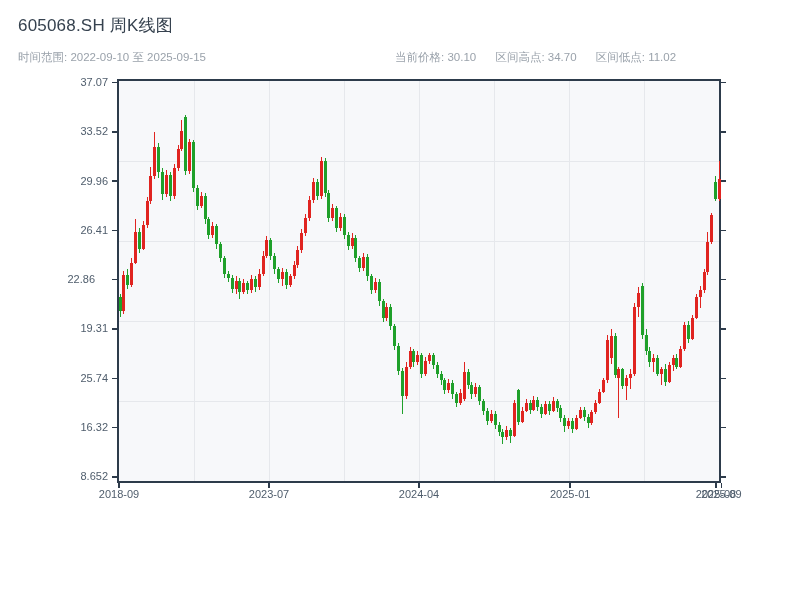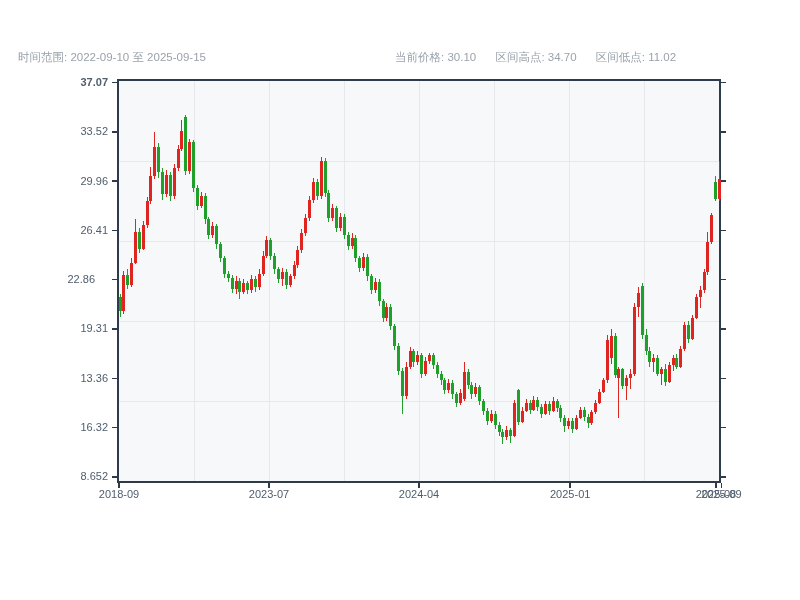--- a/index.html
+++ b/index.html
@@ -19,20 +19,21 @@
   .vgrid{position:absolute;width:1px;background:#e6e8ec;}
   .tick{position:absolute;background:#2d3b4b;}
   .ylab{position:absolute;width:60px;text-align:right;font-size:11px;color:#4f5d6c;}
   .xlab{position:absolute;width:80px;text-align:center;font-size:11px;color:#4f5d6c;}
   .wick,.body{position:absolute;}
 </style>
 </head>
 <body>
 
 <div id="stage">
+  <div class="title">605068.SH 周K线图</div>
   <div class="subline" style="left:18px;">
     <span>时间范围: 2022-09-10 至 2025-09-15</span>
   </div>
   <div class="subline" style="left:395px;text-align:right;">
     <span class="info-item">当前价格: 30.10</span>
     <span class="info-item">区间高点: 34.70</span>
     <span class="info-item">区间低点: 11.02</span>
   </div>
   <div class="plot-frame"></div>
   <div id="chart-layer">
@@ -42,39 +43,39 @@
       <div class="hgrid" style="left: 119px; top: 401px; width: 600px;"></div>
       <div class="vgrid" style="left: 194px; top: 81px; height: 400px;"></div>
       <div class="vgrid" style="left: 269px; top: 81px; height: 400px;"></div>
       <div class="vgrid" style="left: 344px; top: 81px; height: 400px;"></div>
       <div class="vgrid" style="left: 419px; top: 81px; height: 400px;"></div>
       <div class="vgrid" style="left: 494px; top: 81px; height: 400px;"></div>
       <div class="vgrid" style="left: 569px; top: 81px; height: 400px;"></div>
       <div class="vgrid" style="left: 644px; top: 81px; height: 400px;"></div>
       <div class="tick" style="left: 112px; top: 81.75px; width: 5px; height: 1.5px;"></div>
       <div class="tick" style="left: 721px; top: 81.75px; width: 5px; height: 1.5px;"></div>
-      <div class="ylab" style="left: 48px; top: 76px; font-weight: bold;">37.07</div>
+      <div class="ylab" style="left: 48px; top: 76px;">37.07</div>
       <div class="tick" style="left: 112px; top: 131.019px; width: 5px; height: 1.5px;"></div>
       <div class="tick" style="left: 721px; top: 131.019px; width: 5px; height: 1.5px;"></div>
       <div class="ylab" style="left: 48px; top: 125.269px;">33.52</div>
       <div class="tick" style="left: 112px; top: 180.426px; width: 5px; height: 1.5px;"></div>
       <div class="tick" style="left: 721px; top: 180.426px; width: 5px; height: 1.5px;"></div>
       <div class="ylab" style="left: 48px; top: 174.676px;">29.96</div>
       <div class="tick" style="left: 112px; top: 229.695px; width: 5px; height: 1.5px;"></div>
       <div class="tick" style="left: 721px; top: 229.695px; width: 5px; height: 1.5px;"></div>
       <div class="ylab" style="left: 48px; top: 223.945px;">26.41</div>
       <div class="tick" style="left: 112px; top: 278.964px; width: 5px; height: 1.5px;"></div>
       <div class="tick" style="left: 721px; top: 278.964px; width: 5px; height: 1.5px;"></div>
       <div class="ylab" style="left: 35px; top: 273.214px;">22.86</div>
       <div class="tick" style="left: 112px; top: 328.233px; width: 5px; height: 1.5px;"></div>
       <div class="tick" style="left: 721px; top: 328.233px; width: 5px; height: 1.5px;"></div>
       <div class="ylab" style="left: 48px; top: 322.483px;">19.31</div>
       <div class="tick" style="left: 112px; top: 377.501px; width: 5px; height: 1.5px;"></div>
       <div class="tick" style="left: 721px; top: 377.501px; width: 5px; height: 1.5px;"></div>
-      <div class="ylab" style="left: 48px; top: 371.751px;">13.36</div>
+      <div class="ylab" style="left: 48px; top: 371.751px;">25.74</div>
       <div class="tick" style="left: 112px; top: 426.909px; width: 5px; height: 1.5px;"></div>
       <div class="tick" style="left: 721px; top: 426.909px; width: 5px; height: 1.5px;"></div>
       <div class="ylab" style="left: 48px; top: 421.159px;">16.32</div>
       <div class="tick" style="left: 112px; top: 476.15px; width: 5px; height: 1.5px;"></div>
       <div class="tick" style="left: 721px; top: 476.15px; width: 5px; height: 1.5px;"></div>
       <div class="ylab" style="left: 48px; top: 470.4px;">8.652</div>
       <div class="tick" style="left: 118.25px; top: 483px; width: 1.5px; height: 5px;"></div>
       <div class="xlab" style="left: 79px; top: 488px;">2018-09</div>
       <div class="tick" style="left: 268.25px; top: 483px; width: 1.5px; height: 5px;"></div>
       <div class="xlab" style="left: 229px; top: 488px;">2023-07</div>

